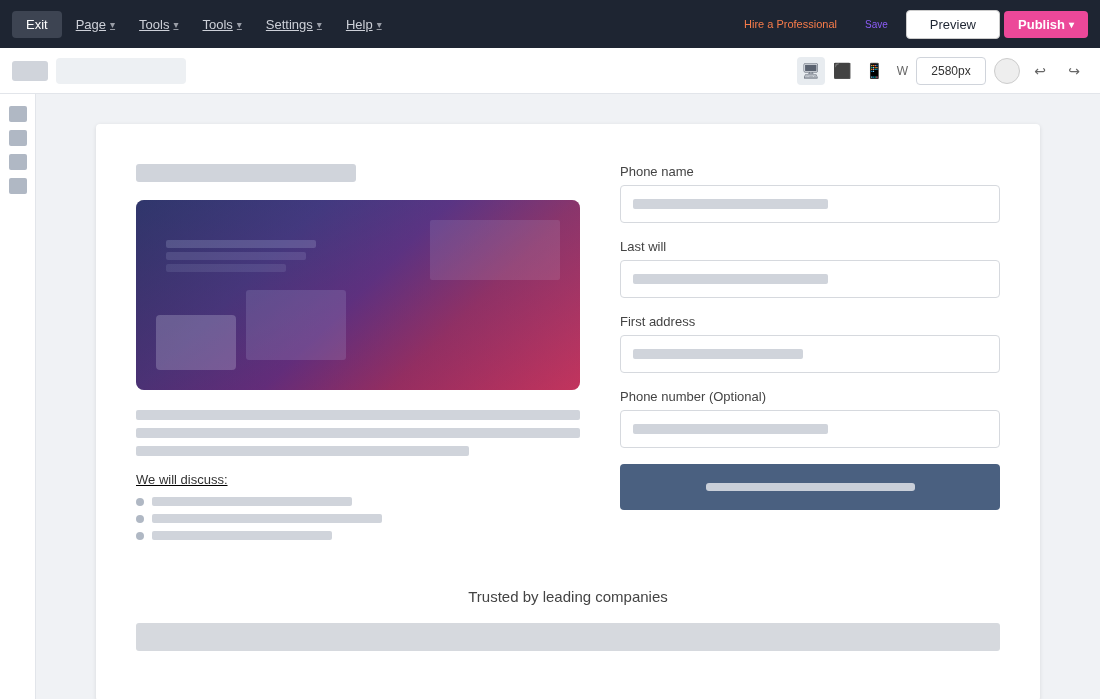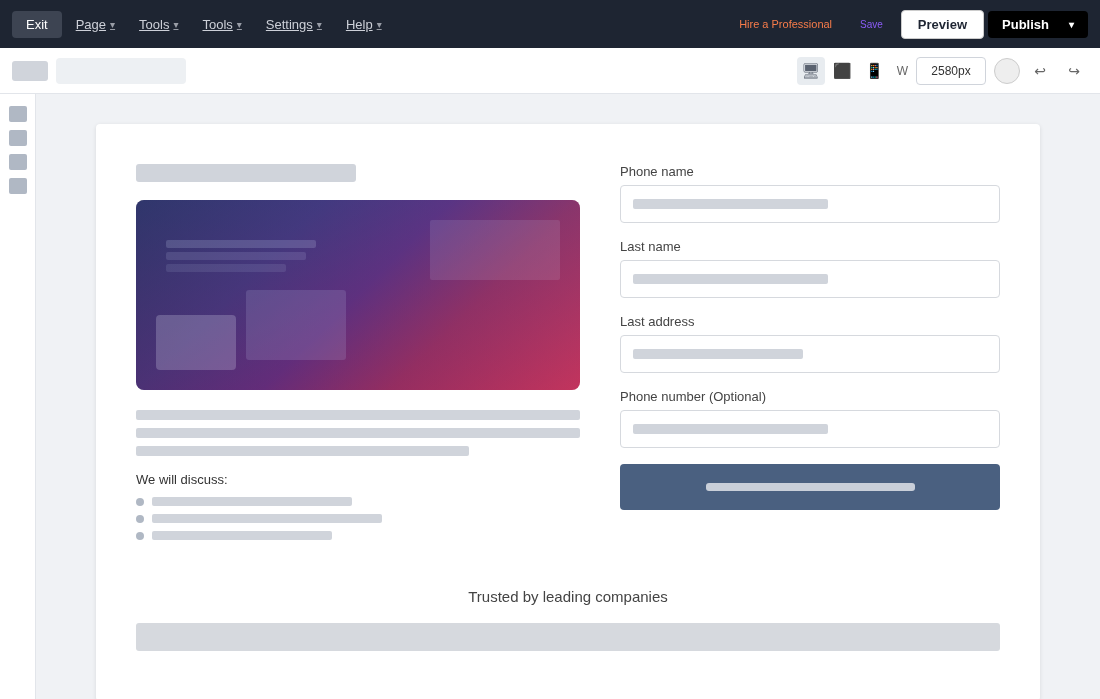--- a/index.html
+++ b/index.html
@@ -17,26 +17,26 @@
     .nav-item {
       color: #cdd0d8; font-size: 13px; padding: 6px 10px; cursor: pointer;
       display: flex; align-items: center; gap: 4px; border-radius: 4px; text-decoration: underline;
     }
     .nav-chevron { font-size: 10px; opacity: 0.7; }
     .nav-spacer { flex: 1; }
     .nav-hire { color: #f87c4a; font-size: 11px; font-weight: 500; cursor: pointer; padding: 6px 10px; }
     .nav-save { color: #8b5cf6; font-size: 10px; padding: 6px 14px; cursor: pointer; }
     .nav-preview-btn {
       background: #fff; color: #1e2532; border: 1px solid #ccc; border-radius: 4px;
-      padding: 6px 16px; font-size: 13px; cursor: pointer; font-weight: 700;
+      padding: 6px 23px; font-size: 13px; cursor: pointer; font-weight: 400;
     }
     .nav-publish-btn {
-      background: #000000; color: #fff; border: none; border-radius: 4px;
+      background: #ec4899; color: #fff; border: none; border-radius: 4px;
       padding: 6px 14px; font-size: 13px; cursor: pointer; font-weight: 600;
-      display: flex; align-items: center; gap: 20px;
+      display: flex; align-items: center; gap: 4px;
     }
     .publish-chevron { font-size: 10px; }
 
     
     .toolbar {
       display: flex; align-items: center; background: #fff; height: 46px;
       border-bottom: 1px solid #e2e5ea; padding: 0 12px; gap: 8px;
     }
     .toolbar-placeholder {
       width: 36px; height: 20px; background: #d0d4db; border-radius: 3px;
@@ -71,21 +71,21 @@
     .side-block { width: 18px; height: 16px; background: #b0b8c4; border-radius: 2px; cursor: pointer; }
 
     
     .canvas { flex: 1; background: #f0f2f5; overflow-y: auto; padding: 30px 60px; }
 
     
     .page-content { background: #fff; max-width: 980px; margin: 0 auto; padding: 40px 40px 50px; border-radius: 4px; box-shadow: 0 1px 4px rgba(0,0,0,0.1); }
 
     
     .two-col { display: flex; gap: 40px; }
-    .col-left { flex: 1; }
+    .col-left { flex: 1; text-decoration: underline; }
     .col-right { width: 380px; }
 
     
     .heading-placeholder { height: 18px; background: #d0d4db; border-radius: 3px; width: 220px; margin-bottom: 18px; }
     .content-image { width: 100%; height: 190px; border-radius: 8px; overflow: hidden; margin-bottom: 20px; }
     .content-image-inner {
       width: 100%; height: 100%;
       background: linear-gradient(135deg, #1a0a2e 0%, #2d1b5e 30%, #4a1a6e 50%, #8b2252 70%, #c0355a 100%);
       position: relative;
     }
@@ -232,28 +232,28 @@
         <div class="col-right">
 
           <div class="form-field">
             <label class="form-label">Phone name</label>
             <div class="form-input">
               <div class="form-input-placeholder"></div>
             </div>
           </div>
 
           <div class="form-field">
-            <label class="form-label">Last name</label>
+            <label class="form-label">Last will</label>
             <div class="form-input">
               <div class="form-input-placeholder"></div>
             </div>
           </div>
 
           <div class="form-field">
-            <label class="form-label">Last address</label>
+            <label class="form-label">First address</label>
             <div class="form-input">
               <div class="form-input-placeholder" style="width:48%;"></div>
             </div>
           </div>
 
           <div class="form-field">
             <label class="form-label">Phone number (Optional)</label>
             <div class="form-input">
               <div class="form-input-placeholder"></div>
             </div>

